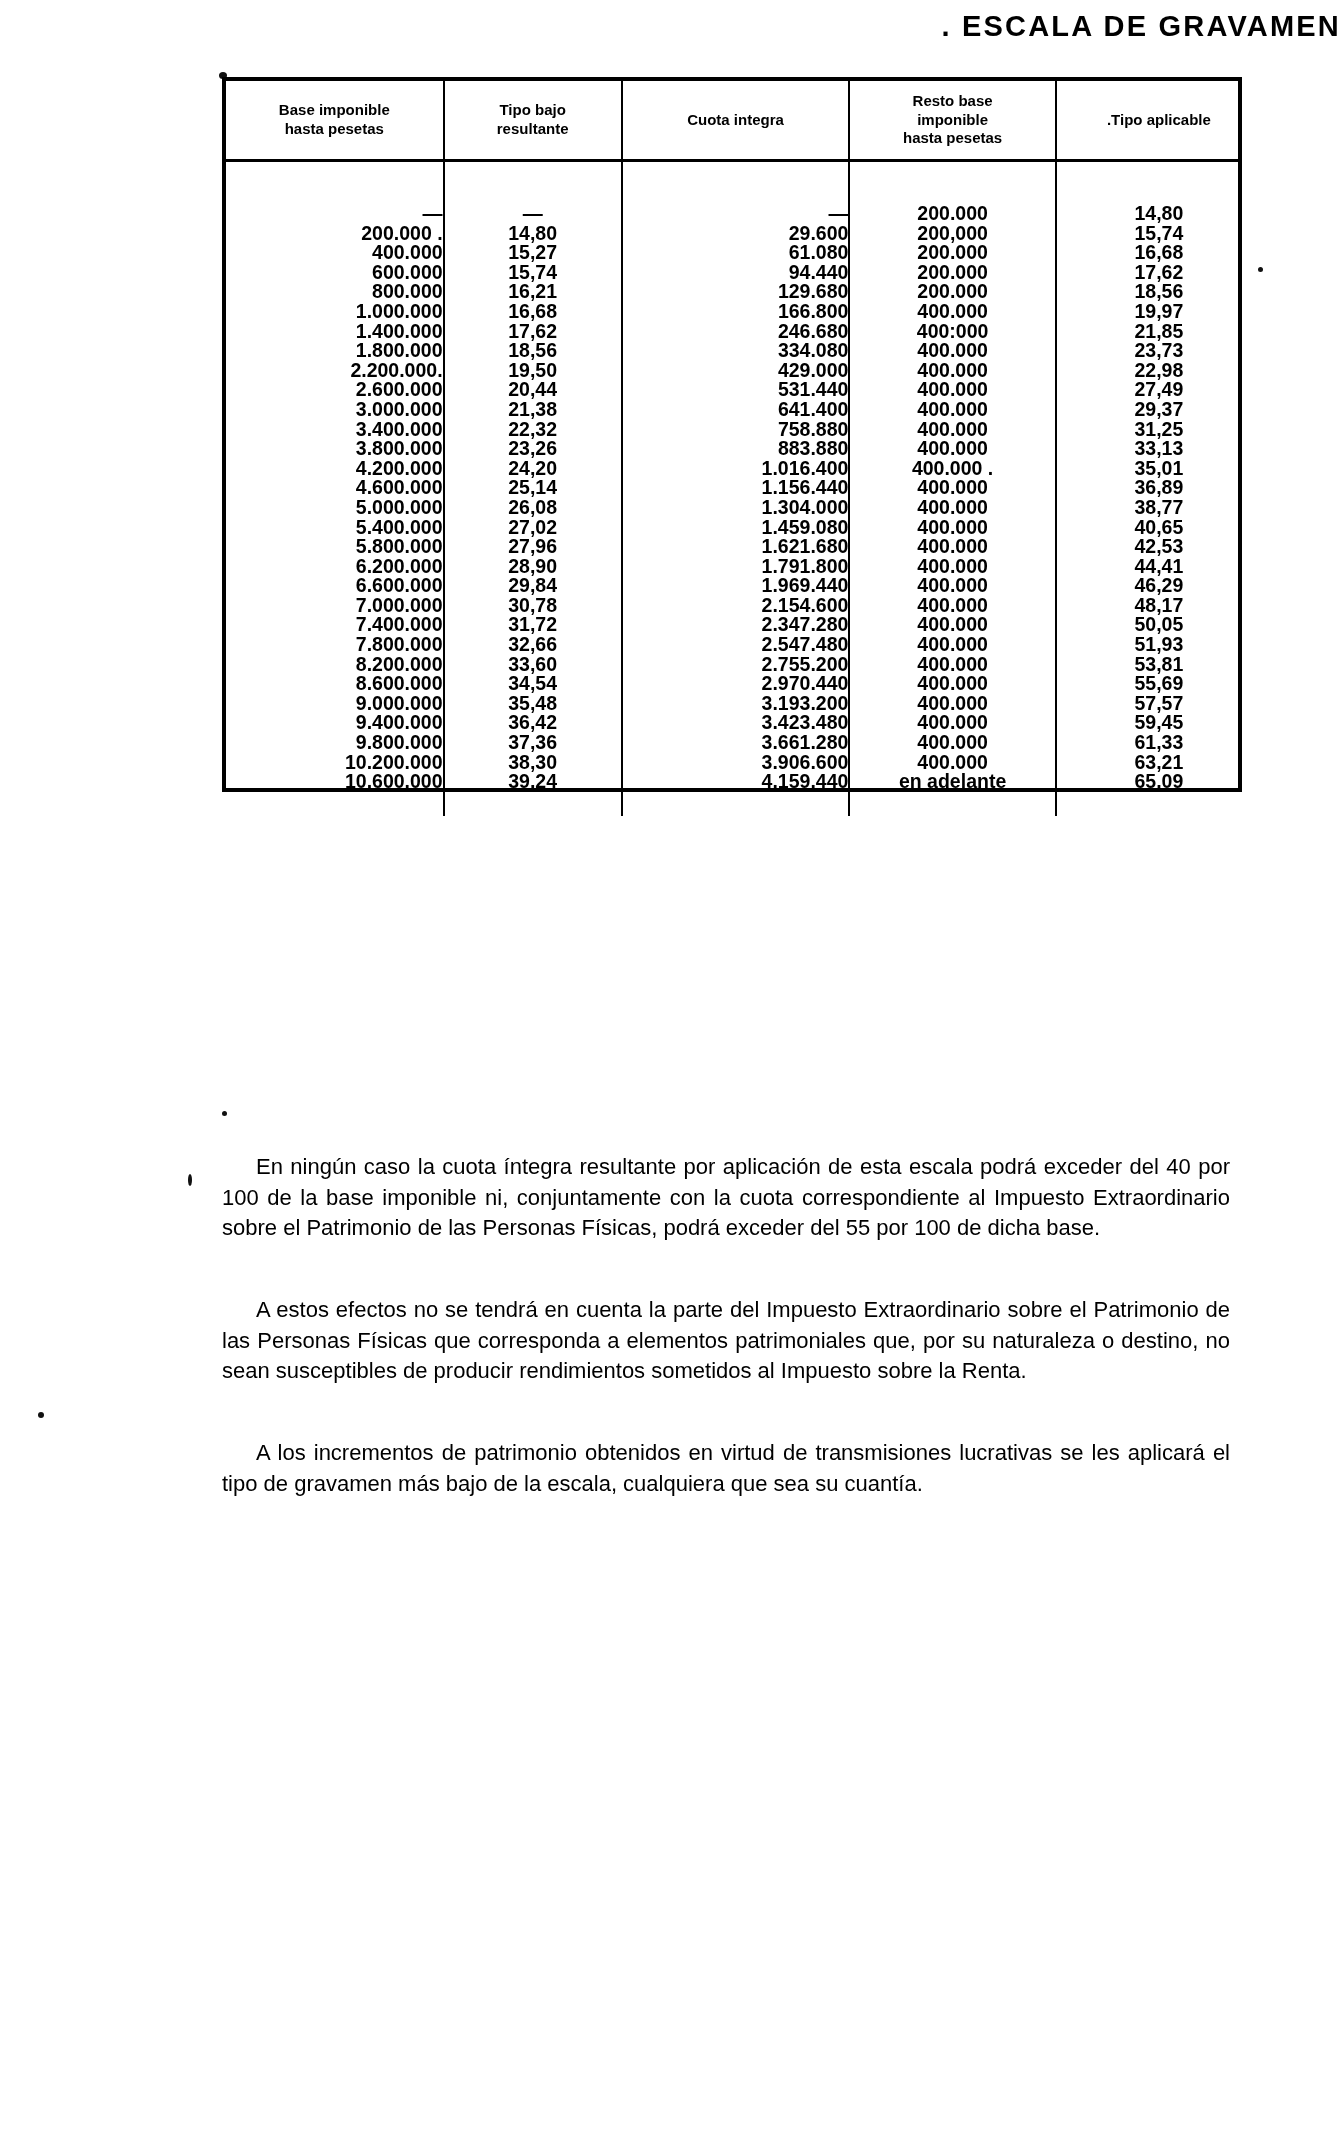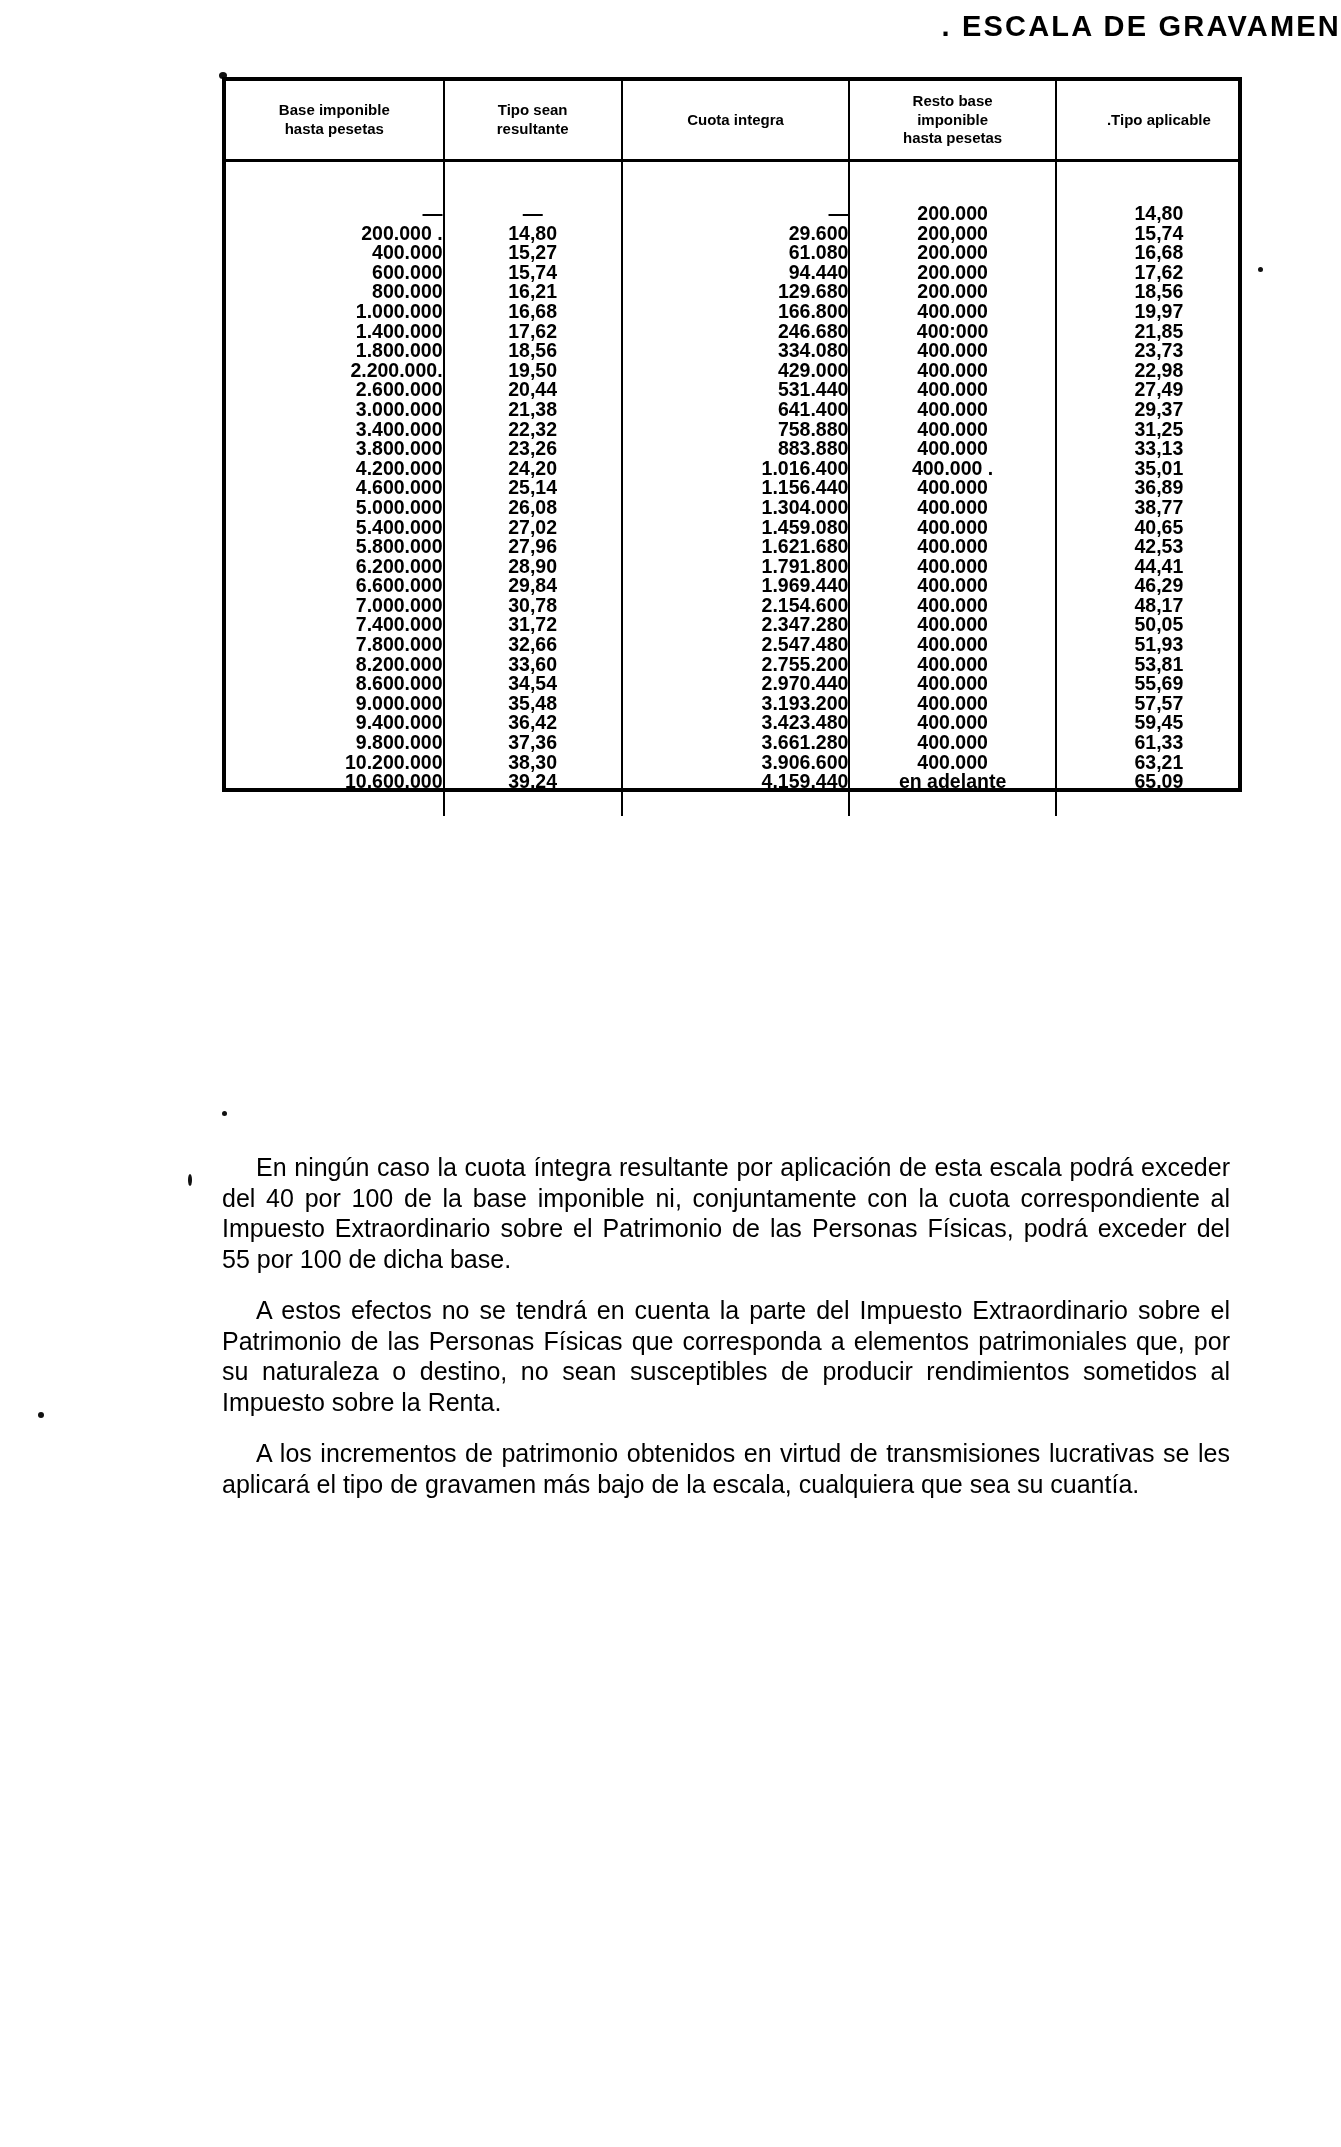--- a/index.html
+++ b/index.html
@@ -78,21 +78,21 @@
   .tail-row td:first-child{border-left:none;}
   .tail-row td:last-child{border-right:none;}
 
   .dash{font-size:20px;font-weight:bold;letter-spacing:0;}
 
   
   .body-text{
     position:absolute;
     left:222px;
     width:1008px;
-    font-size:25px;
+    font-size:22px;
     line-height:30.5px;
     text-align:justify;
     font-family:"Liberation Sans", sans-serif;
     color:#000;
   }
   .p1{top:1152px;}
   .p2{top:1295px;}
   .p3{top:1438px;}
   .body-text p{margin:0;}
   .indent{display:inline-block;width:34px;}
@@ -124,21 +124,21 @@
         <col style="width:20.4%">
         <col style="width:18%">
       </colgroup>
       <thead>
         <tr>
           <th>
             <span>Base imponible</span>
             <span>hasta pesetas</span>
           </th>
           <th>
-            <span>Tipo sean</span>
+            <span>Tipo bajo</span>
             <span>resultante</span>
           </th>
           <th>
             <span>Cuota integra</span>
           </th>
           <th>
             <span>Resto base</span>
             <span>imponible</span>
             <span>hasta pesetas</span>
           </th>

